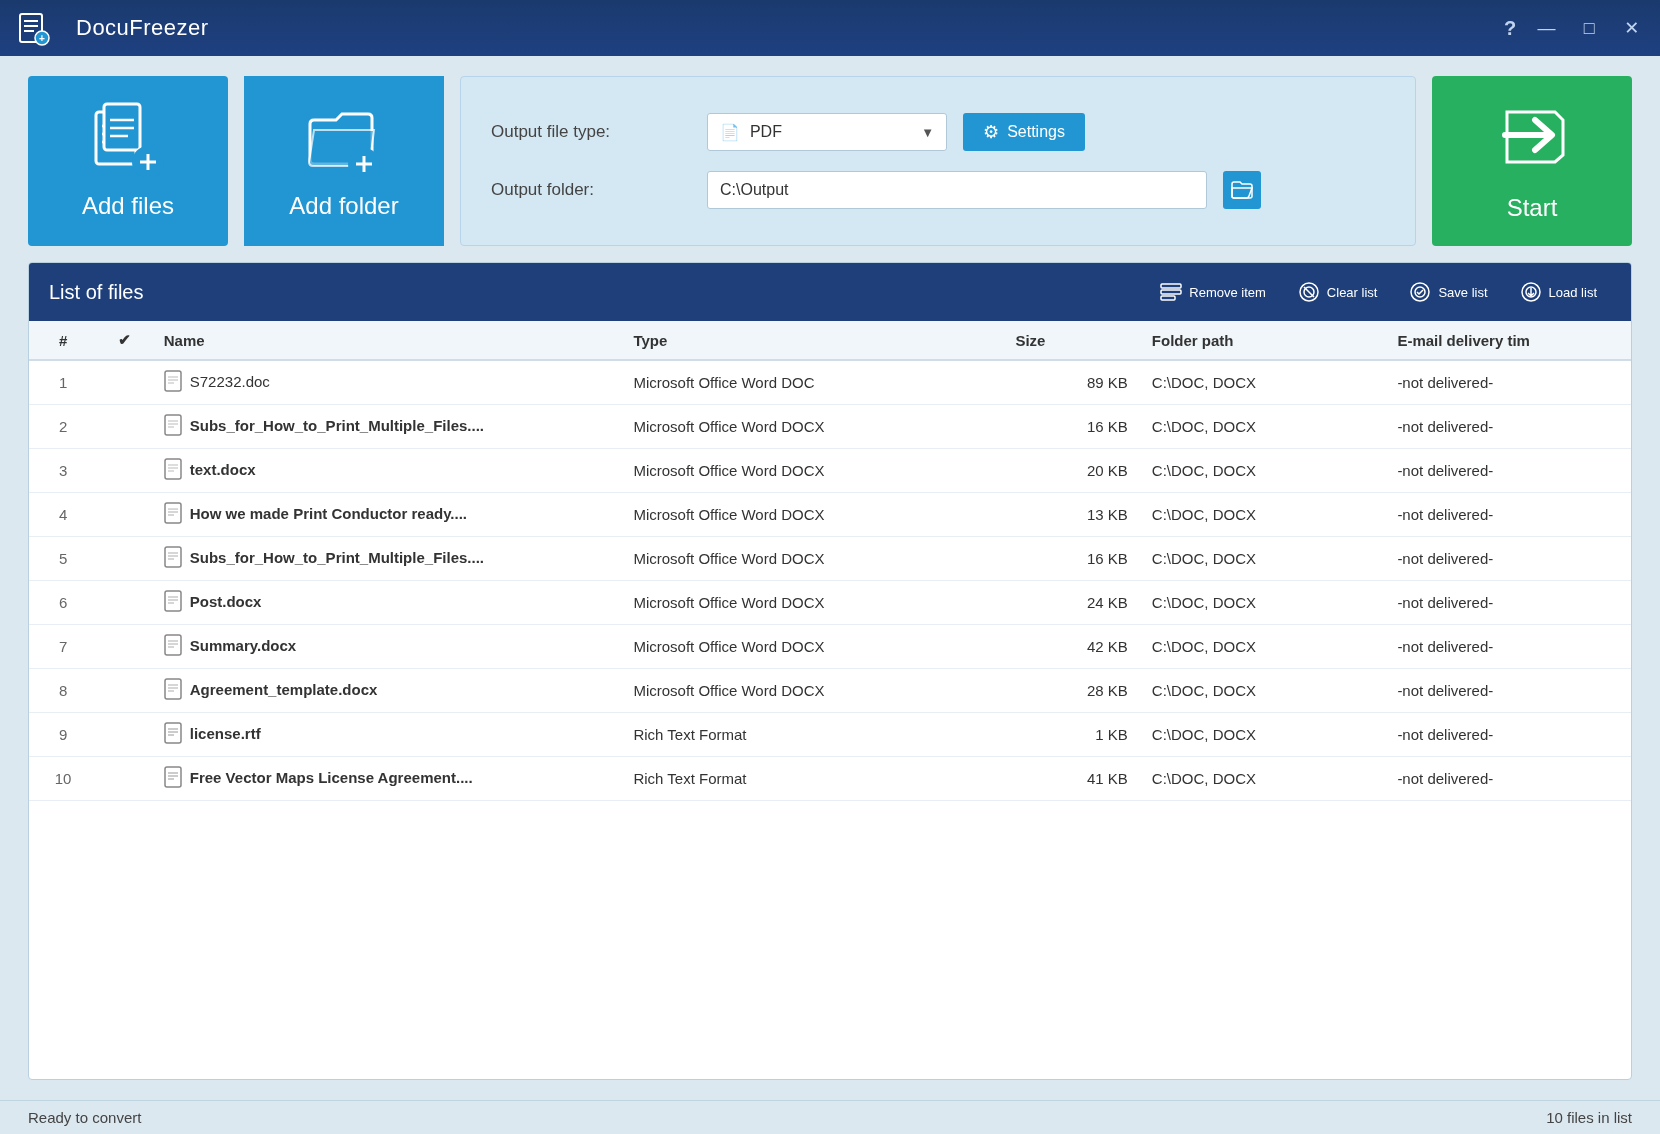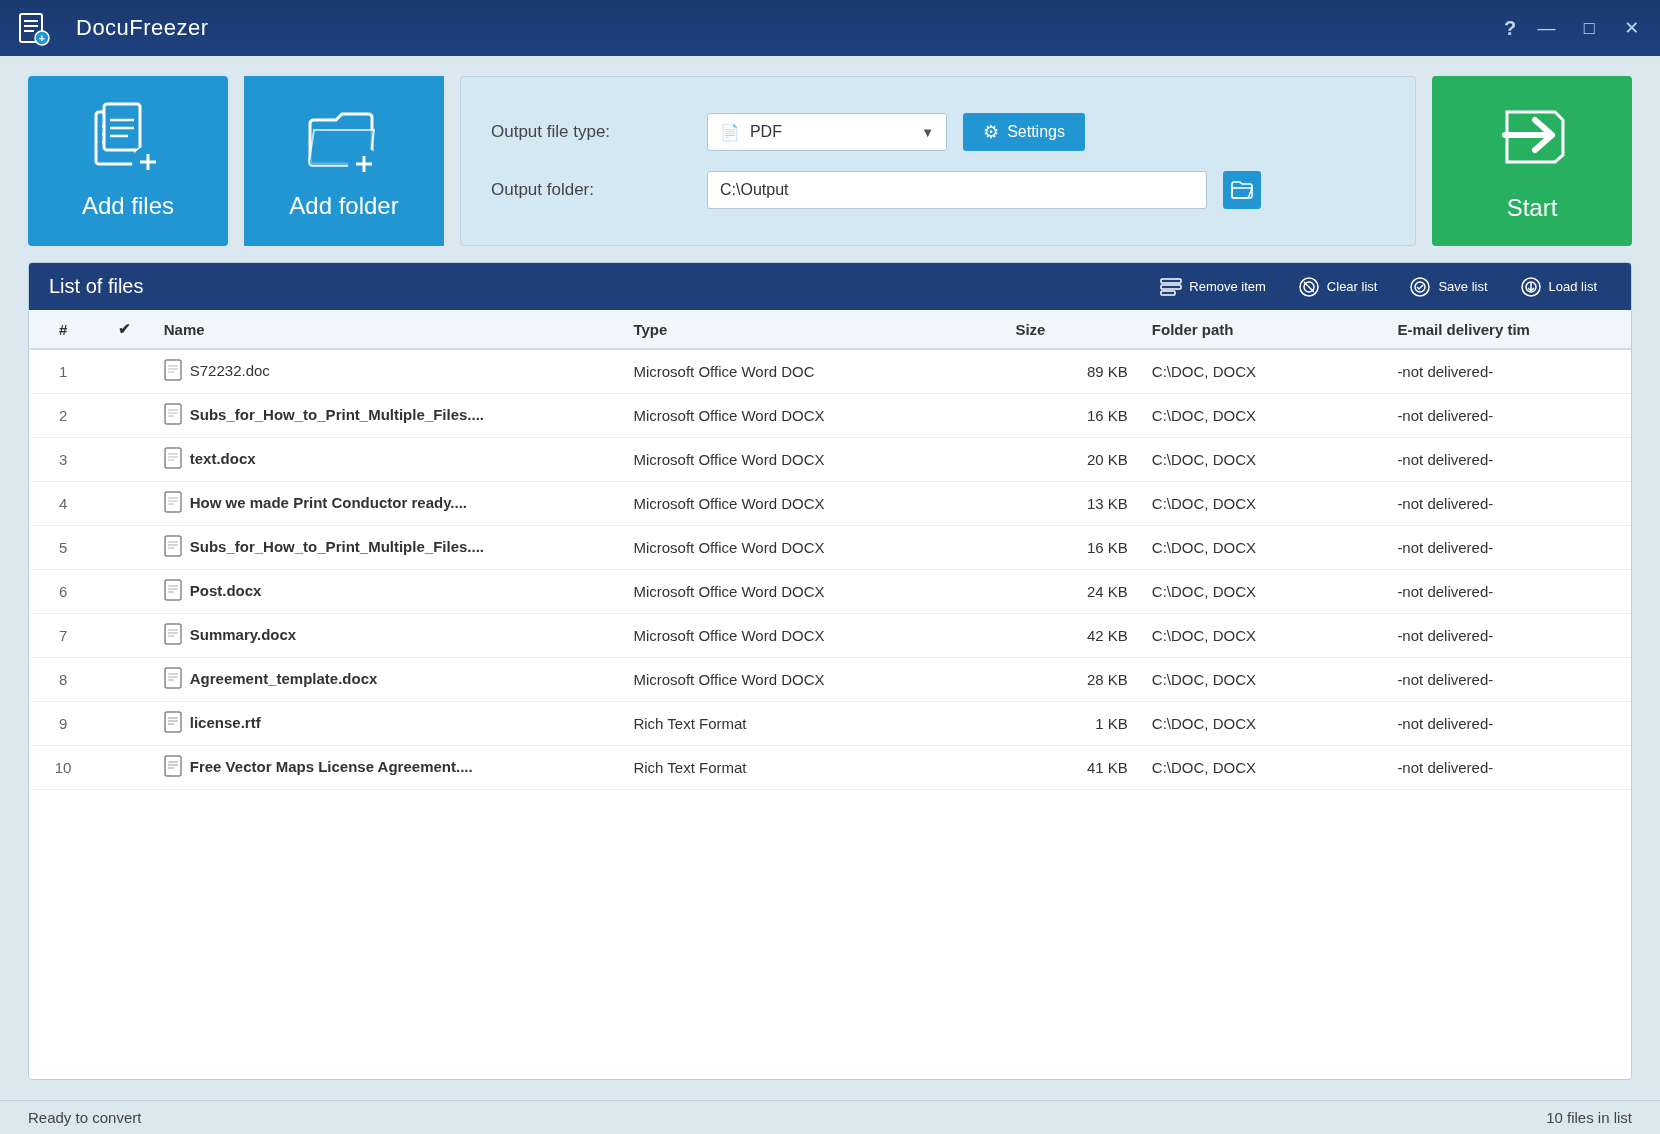--- a/index.html
+++ b/index.html
@@ -245,21 +245,21 @@
       border-radius: 4px;
       display: flex;
       flex-direction: column;
       overflow: hidden;
     }
 
     .file-list-header {
       background: #1e3f7a;
       color: white;
       padding: 0 20px;
-      height: 47px;
+      height: 58px;
       display: flex;
       align-items: center;
       justify-content: space-between;
       flex-shrink: 0;
     }
 
     .file-list-title {
       font-size: 20px;
       font-weight: 400;
     }

